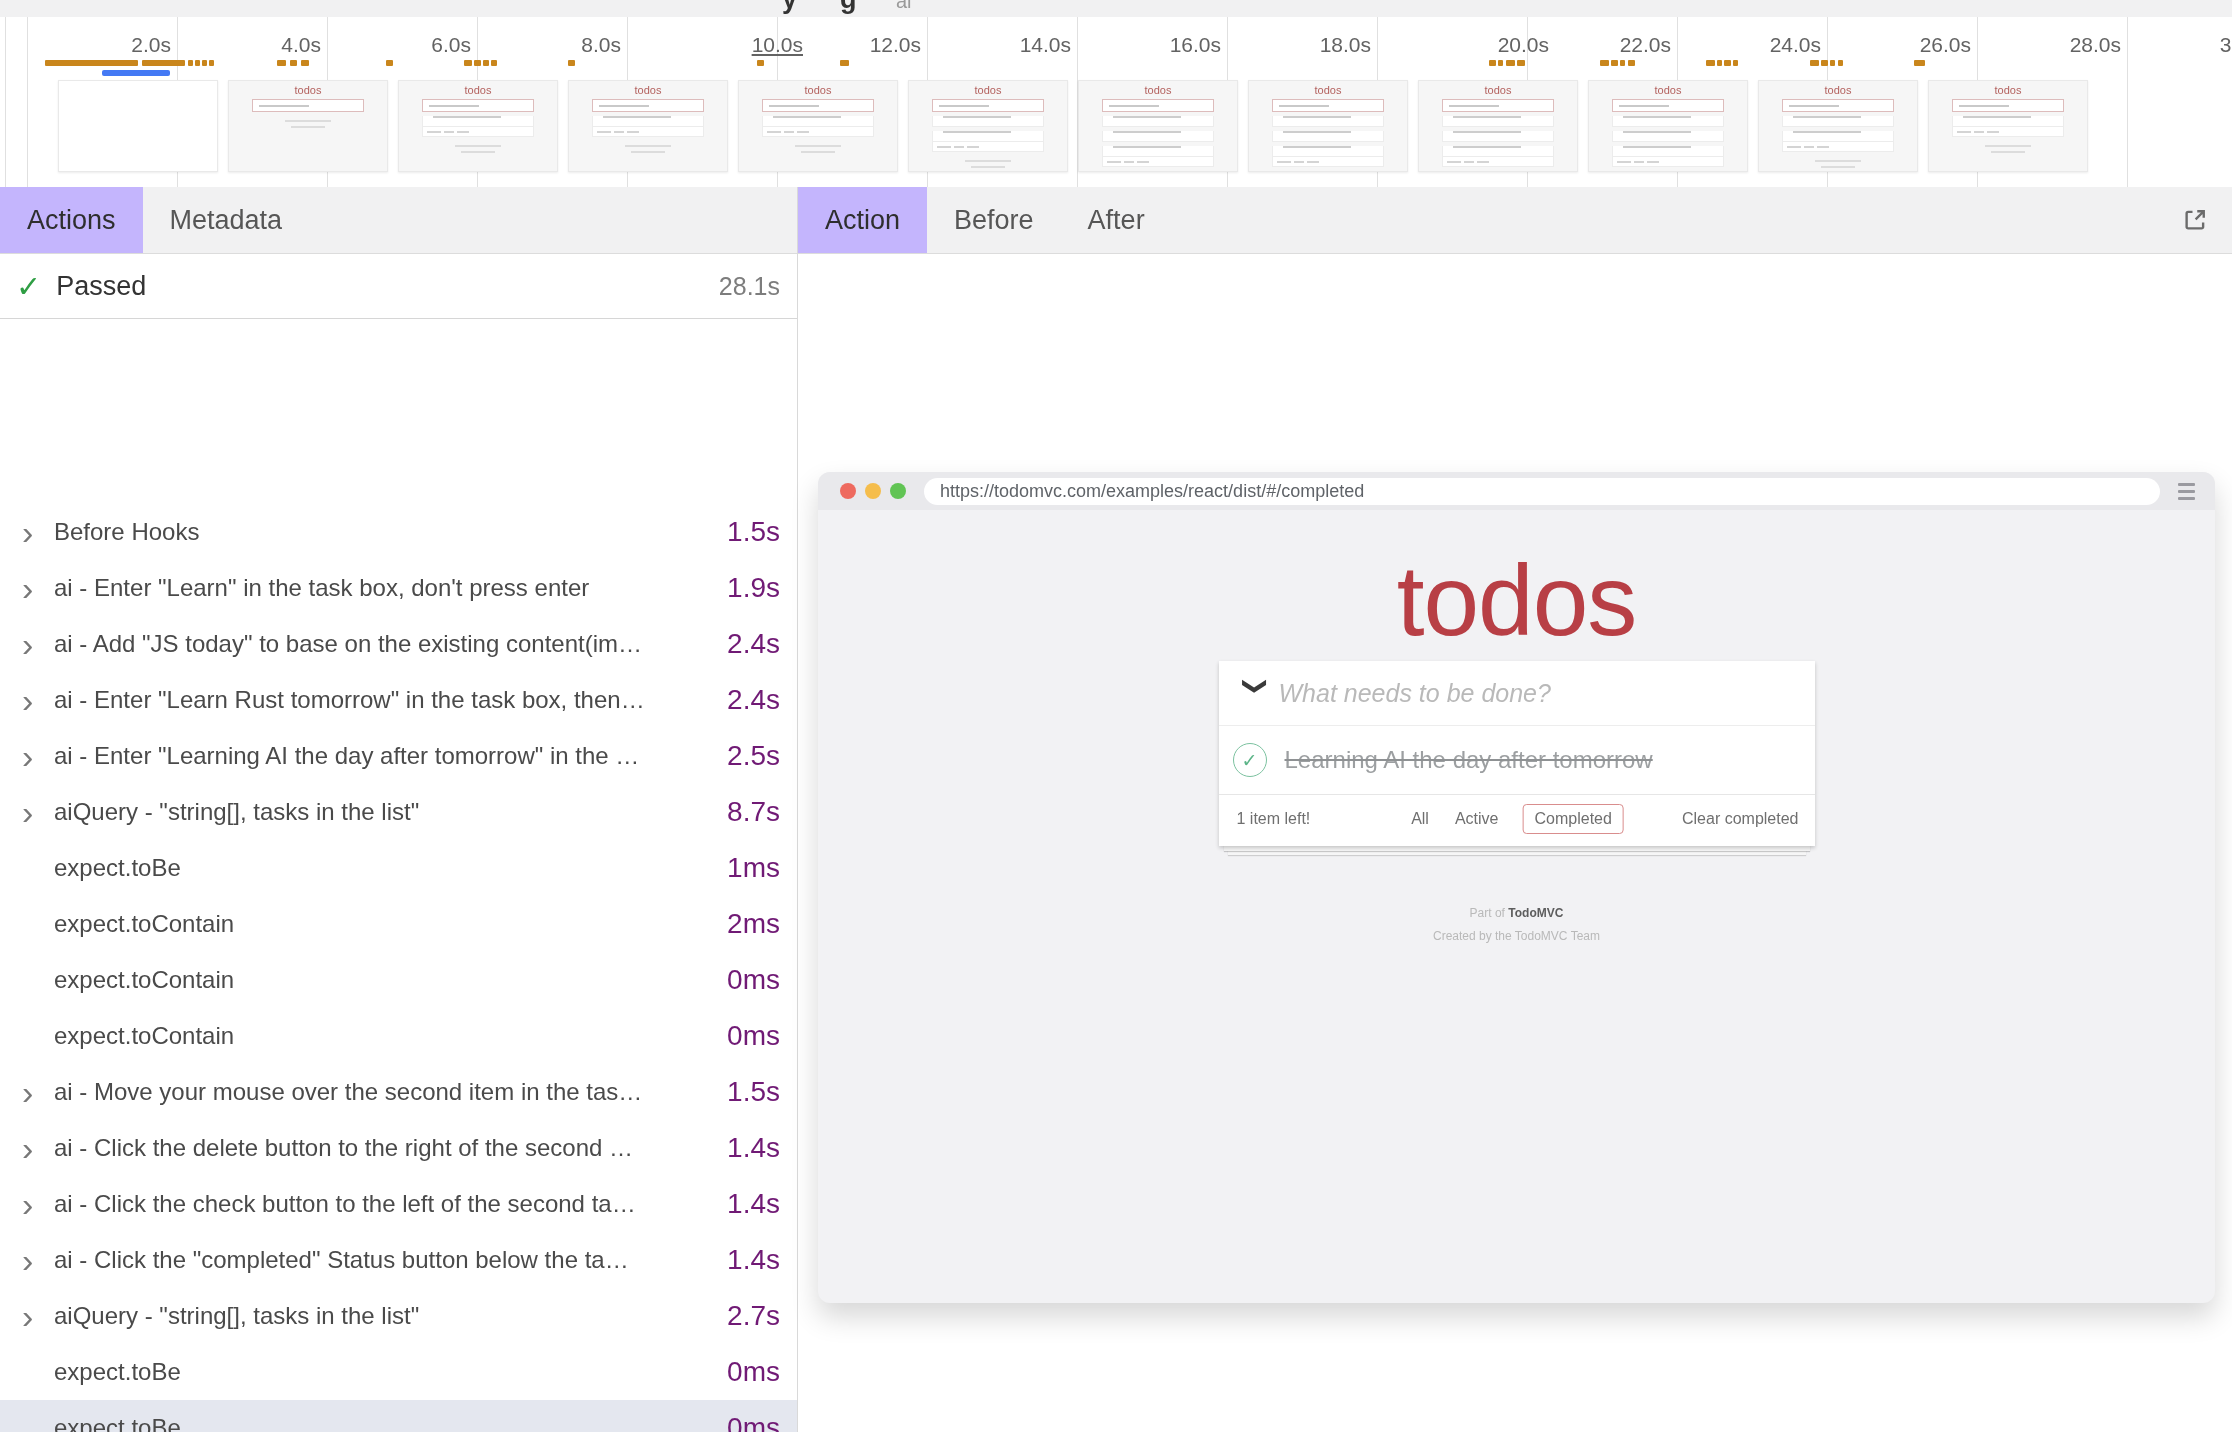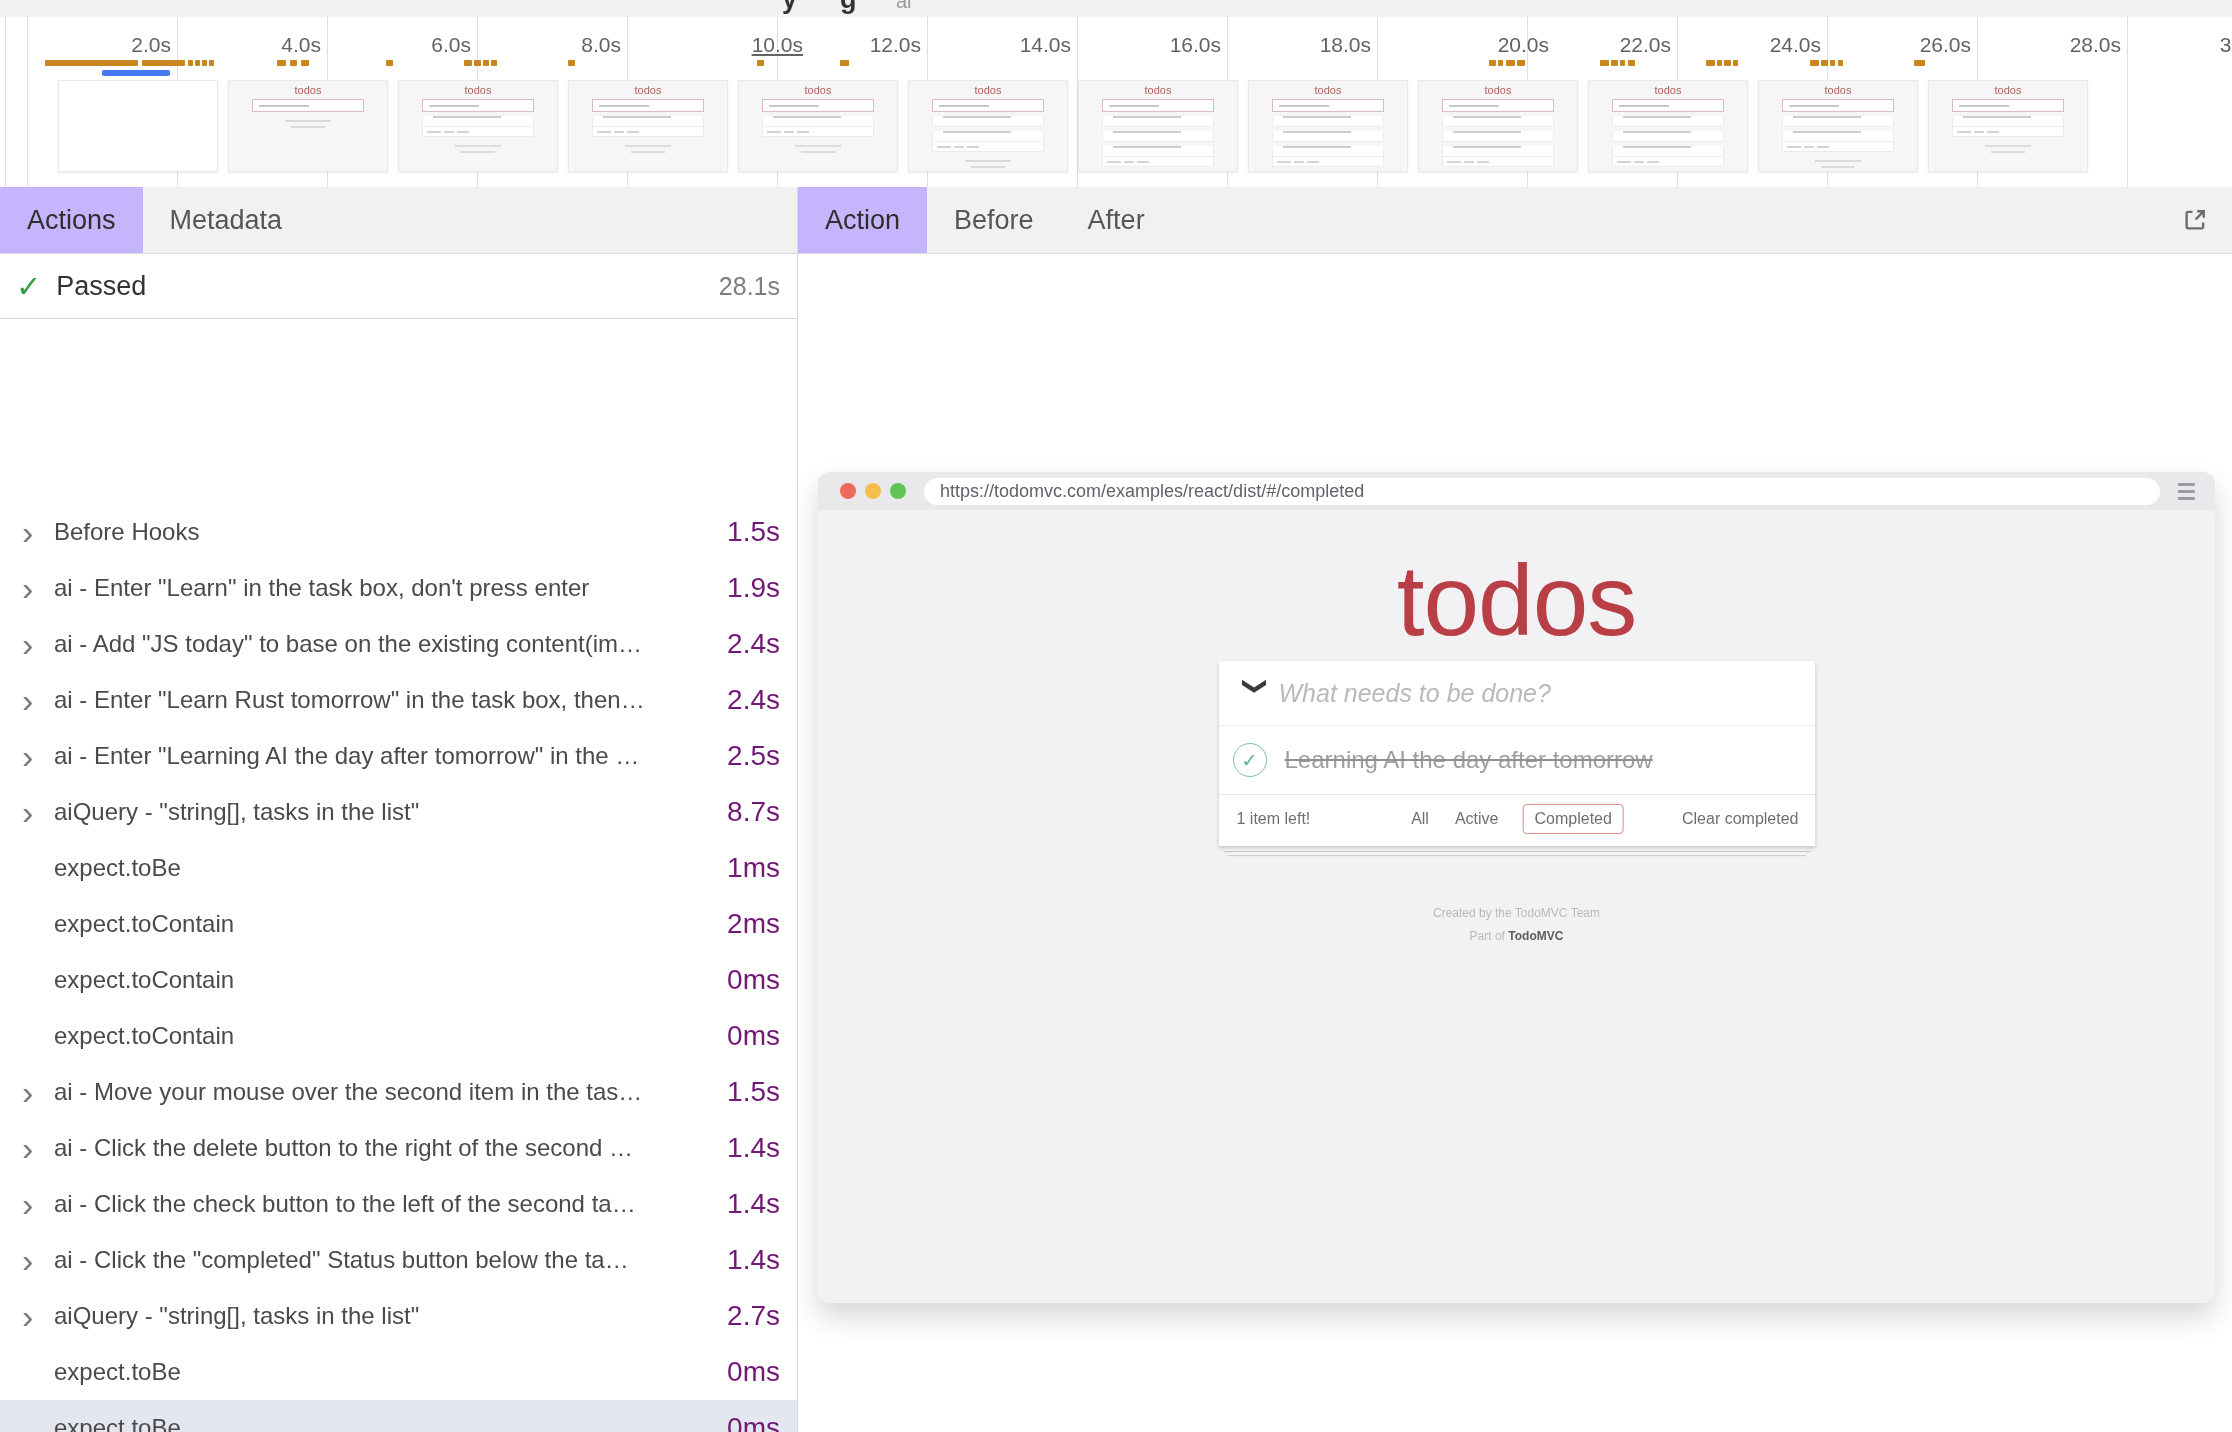--- a/index.html
+++ b/index.html
@@ -504,19 +504,19 @@
             <span class="items-left">1 item left!</span>
             <span class="filters" id="filter-group">
                 <span class="filter">All</span>
                 <span class="filter">Active</span>
                 <span class="filter boxed">Completed</span>
               </span>
             <span class="clear-completed">Clear completed</span>
           </div>
         </div>
         <div class="app-info">
+          <div><span>Part of </span><b>TodoMVC</b></div>
           <div>Created by the TodoMVC Team</div>
-          <div><span>Part of </span><b>TodoMVC</b></div>
         </div>
       </div>
     </div>
   </div>
 </div>
 
 </body></html>

